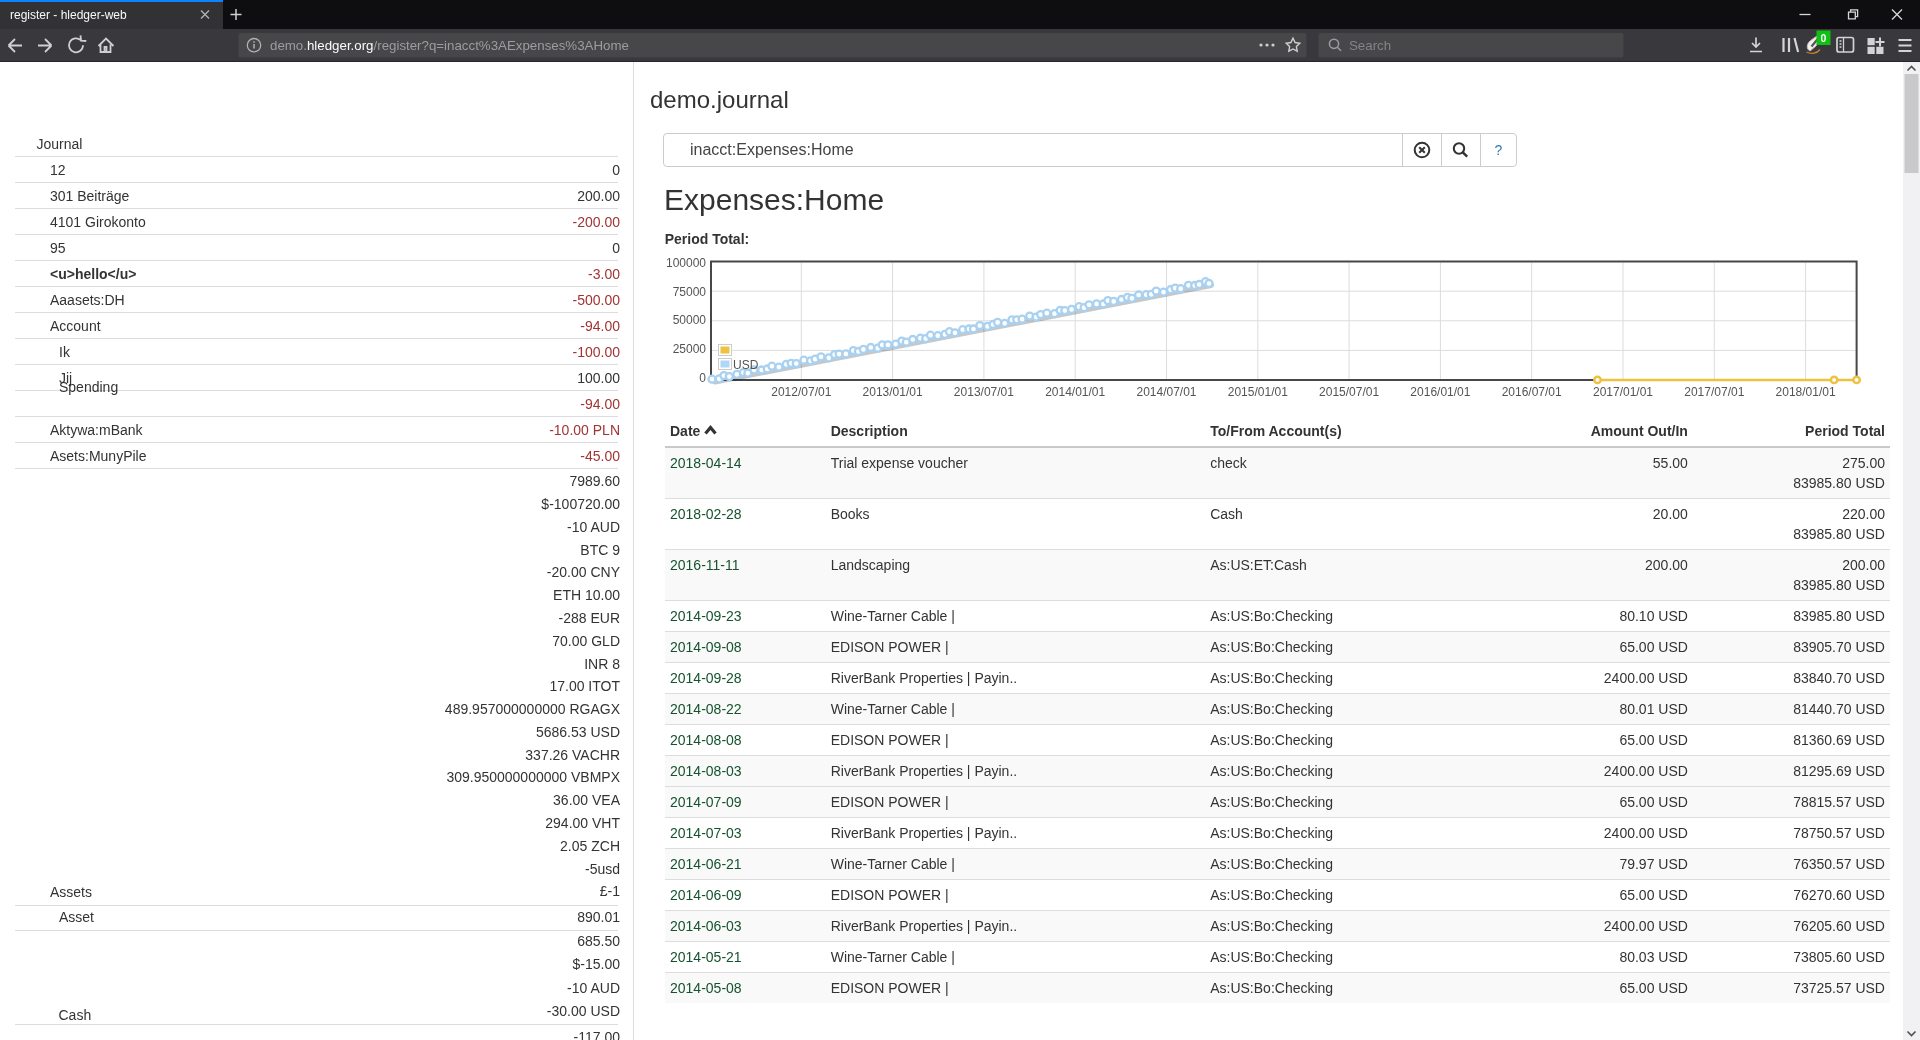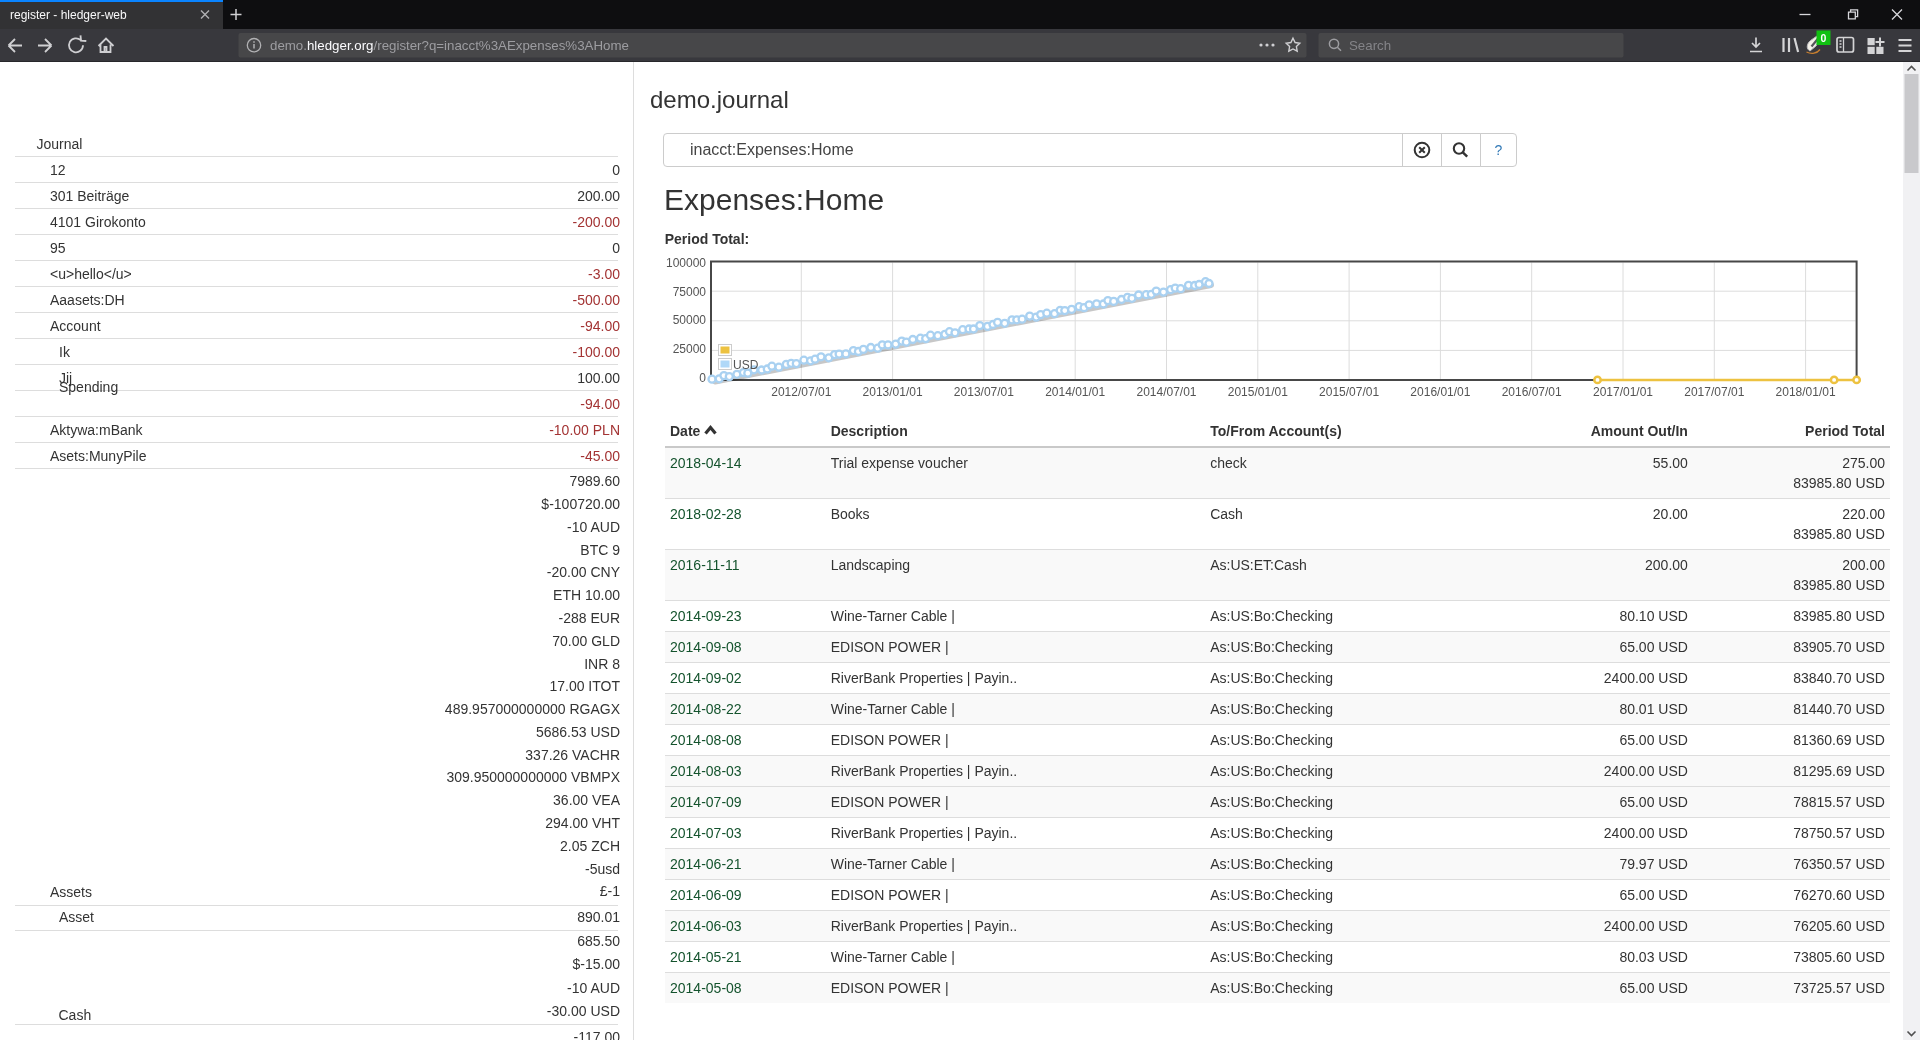--- a/index.html
+++ b/index.html
@@ -93,21 +93,21 @@
 <div class="hb" style="top:1024.3px"></div>
 <div class="t" style="left:36.5px;top:137.1px;">Journal</div>
 <div class="t" style="left:50px;top:163.1px;">12</div>
 <div class="amt" style="top:163.1px">0</div>
 <div class="t" style="left:50px;top:189.1px;">301 Beiträge</div>
 <div class="amt" style="top:189.1px">200.00</div>
 <div class="t" style="left:50px;top:215.1px;">4101 Girokonto</div>
 <div class="amt red" style="top:215.1px">-200.00</div>
 <div class="t" style="left:50px;top:241.1px;">95</div>
 <div class="amt" style="top:241.1px">0</div>
-<div class="t" style="left:50px;top:267.1px;">&lt;u&gt;hello&lt;/u&gt;</div>
+<div class="t" style="left:50px;top:267.1px;font-weight:bold;">&lt;u&gt;hello&lt;/u&gt;</div>
 <div class="amt red" style="top:267.1px">-3.00</div>
 <div class="t" style="left:50px;top:293.1px;">Aaasets:DH</div>
 <div class="amt red" style="top:293.1px">-500.00</div>
 <div class="t" style="left:50px;top:319.1px;">Account</div>
 <div class="amt red" style="top:319.1px">-94.00</div>
 <div class="t" style="left:59px;top:345.1px;">Ik</div>
 <div class="amt red" style="top:345.1px">-100.00</div>
 <div class="t" style="left:59px;top:371.1px;">Jij</div>
 <div class="amt" style="top:371.1px">100.00</div>
 <div class="t" style="left:59px;top:380px;">Spending</div>
@@ -322,21 +322,21 @@
         <td class="r">83985.80 USD</td>
       </tr>
 <tr class="odd">
         <td><a>2014-09-08</a></td>
         <td>EDISON POWER |</td>
         <td>As:US:Bo:Checking</td>
         <td class="r">65.00 USD</td>
         <td class="r">83905.70 USD</td>
       </tr>
 <tr>
-        <td><a>2014-09-02</a></td>
+        <td><a>2014-09-28</a></td>
         <td>RiverBank Properties | Payin..</td>
         <td>As:US:Bo:Checking</td>
         <td class="r">2400.00 USD</td>
         <td class="r">83840.70 USD</td>
       </tr>
 <tr class="odd">
         <td><a>2014-08-22</a></td>
         <td>Wine-Tarner Cable |</td>
         <td>As:US:Bo:Checking</td>
         <td class="r">80.01 USD</td>

